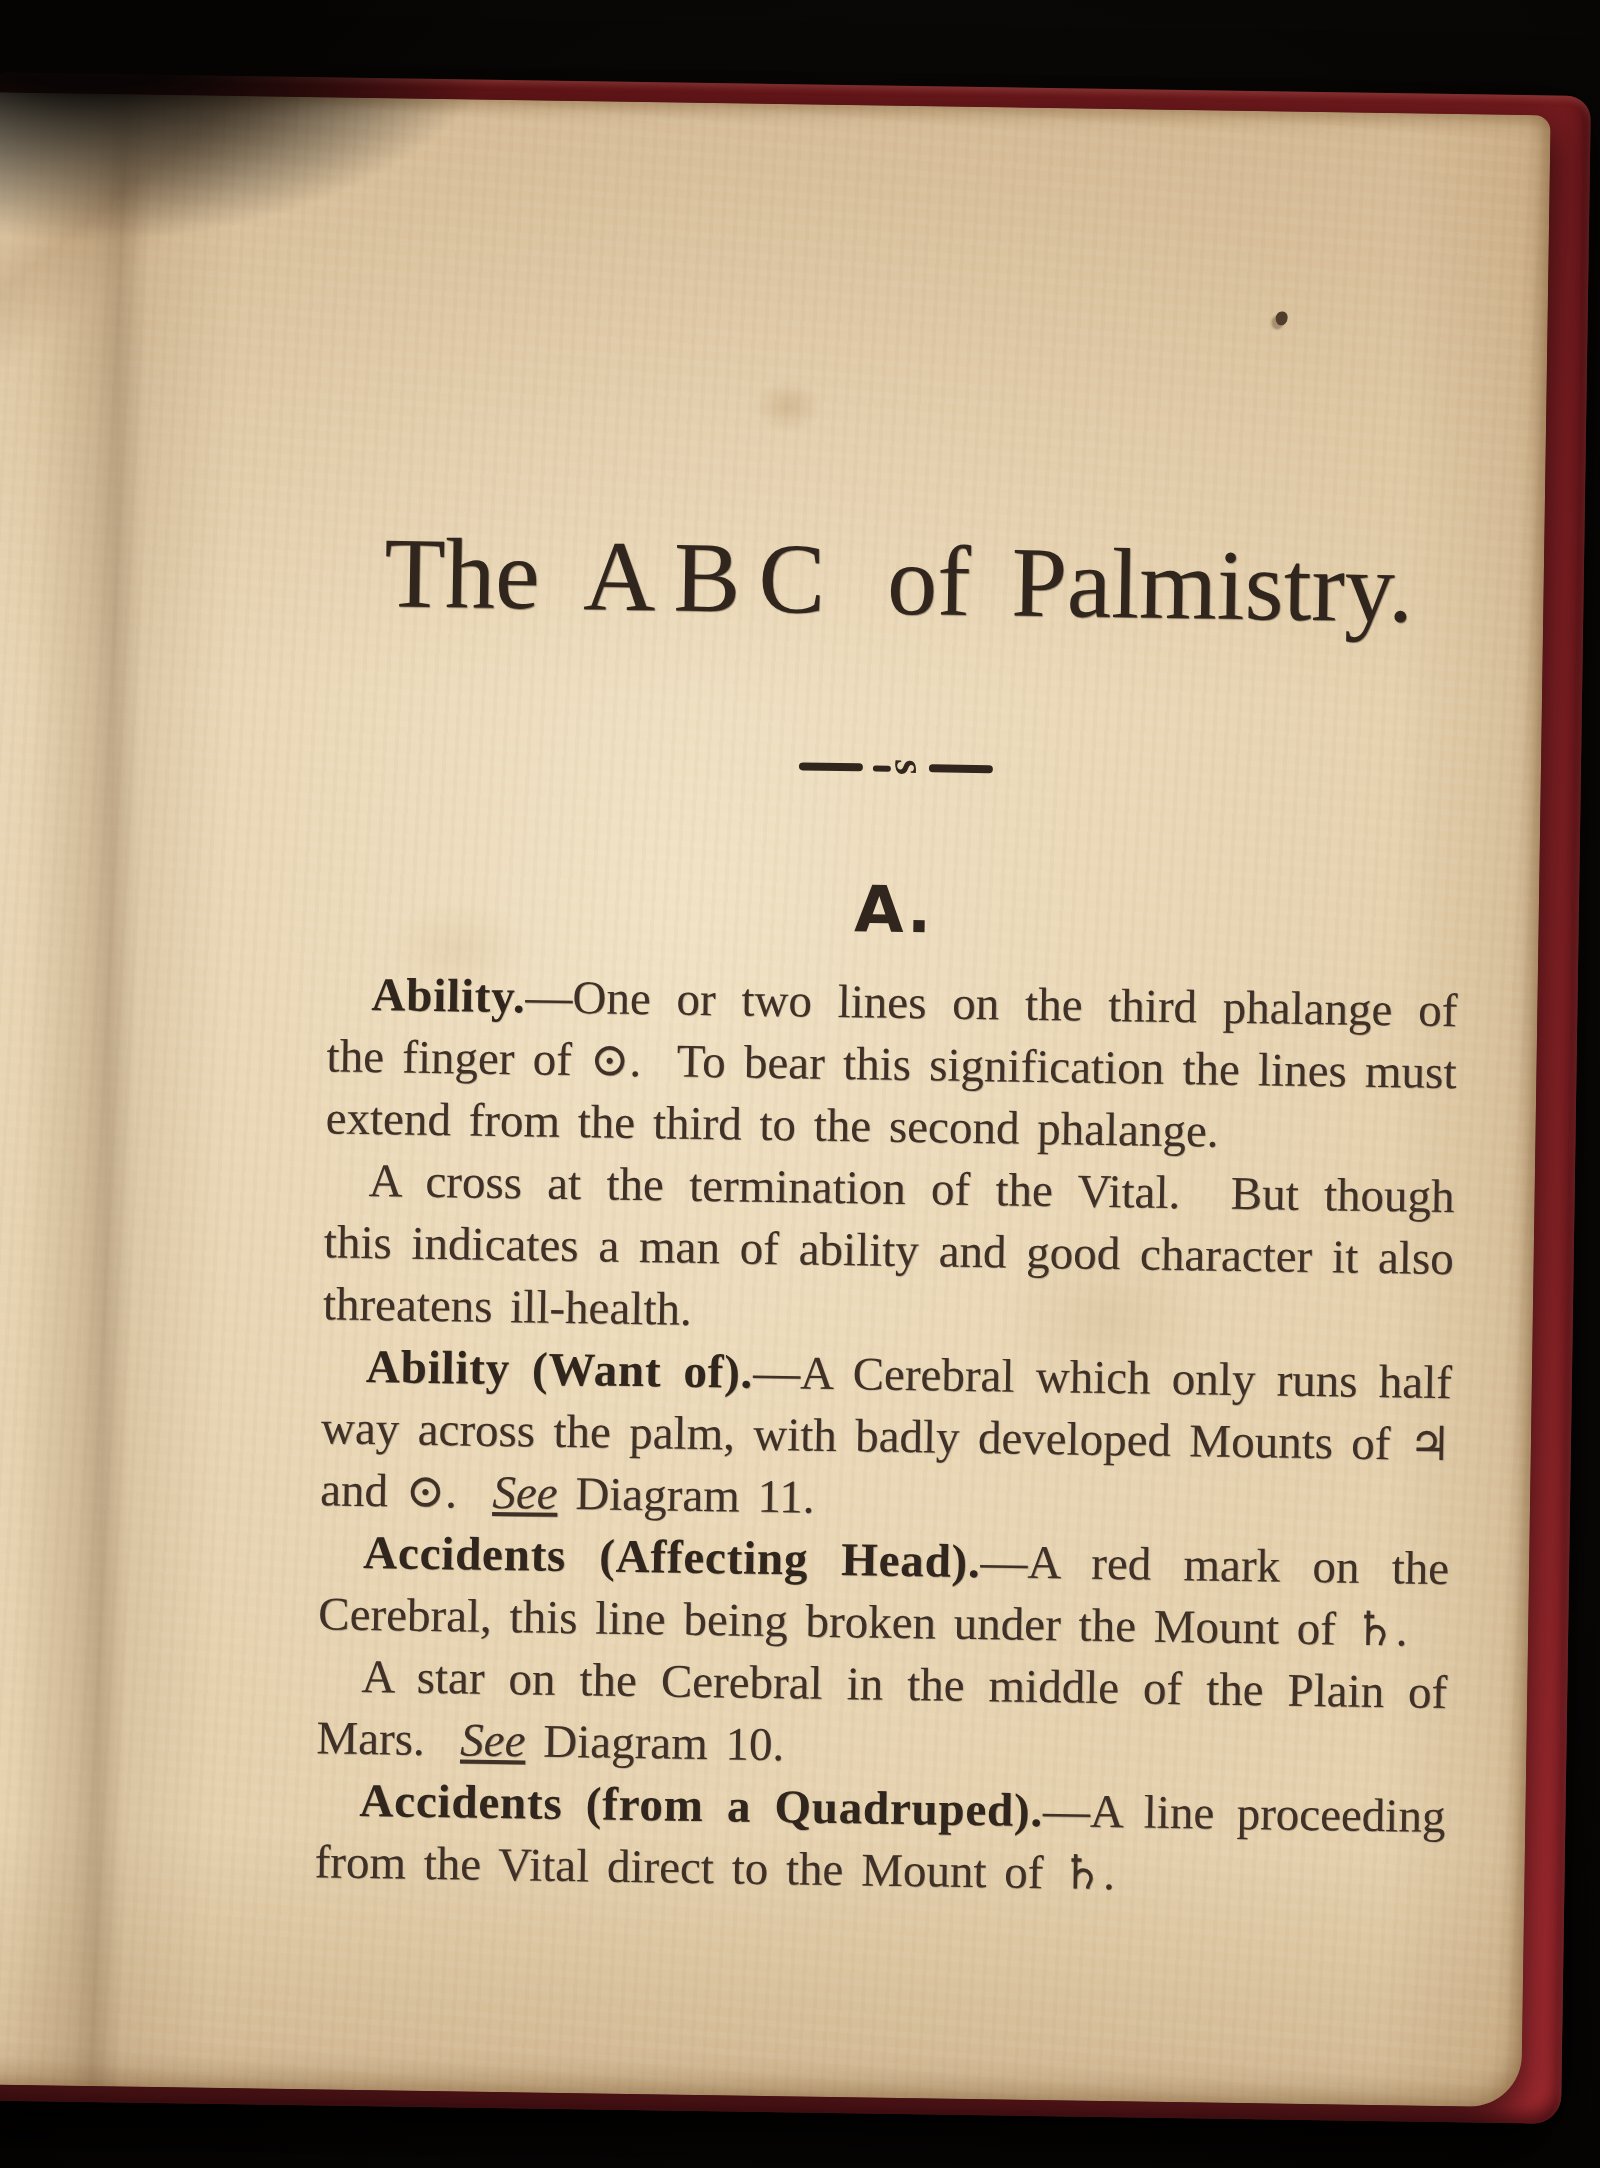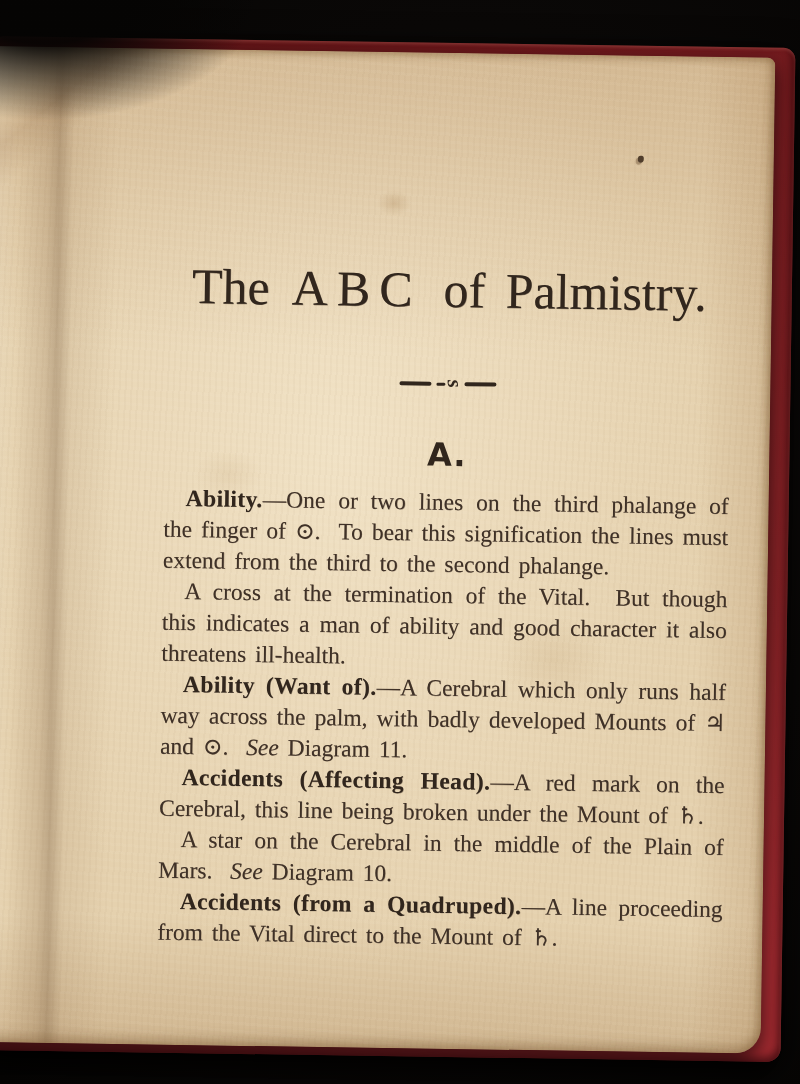--- a/index.html
+++ b/index.html
@@ -184,21 +184,21 @@
     margin-top: 16px;
     font-size: 23.5px;
     line-height: 31px;
     text-align: justify;
     word-spacing: 3px;
     color: var(--ink);
     text-shadow: 0.3px 0.3px 0.4px rgba(62,45,32,0.4);
   }
   .entries p { margin: 0; text-indent: 22px; }
   .seg.term { font-weight: 700; letter-spacing: 0.4px; color: var(--ink-strong); }
-  .seg.italic { font-style: italic; }
+  .seg.italic { font-style: italic; text-decoration: underline; }
   .seg.normal { }
 </style>
 </head>
 <body>
 
 <div class="scene">
   <div class="book">
     <div class="cover"></div>
     <div class="page">
       <div class="gutter"></div>

